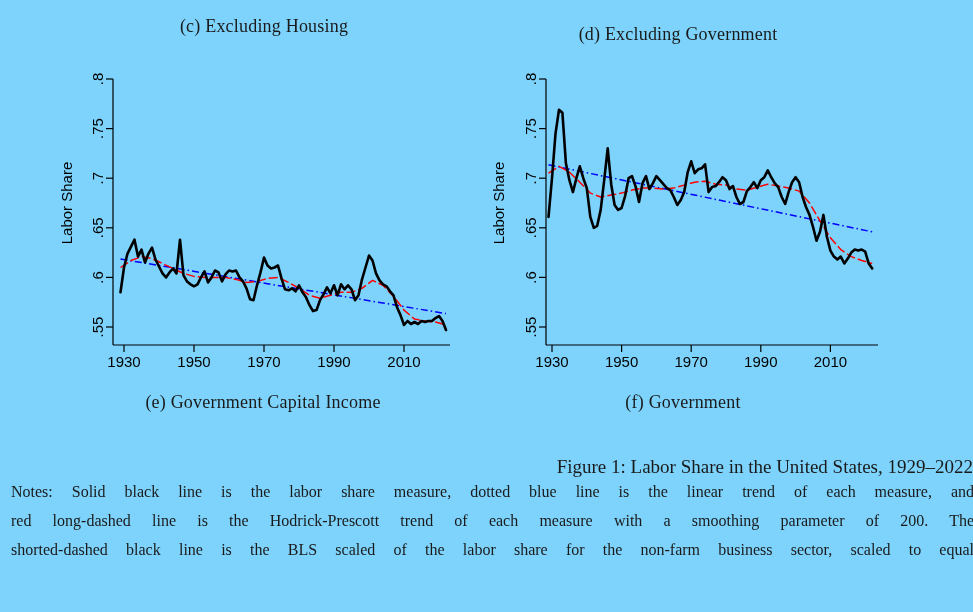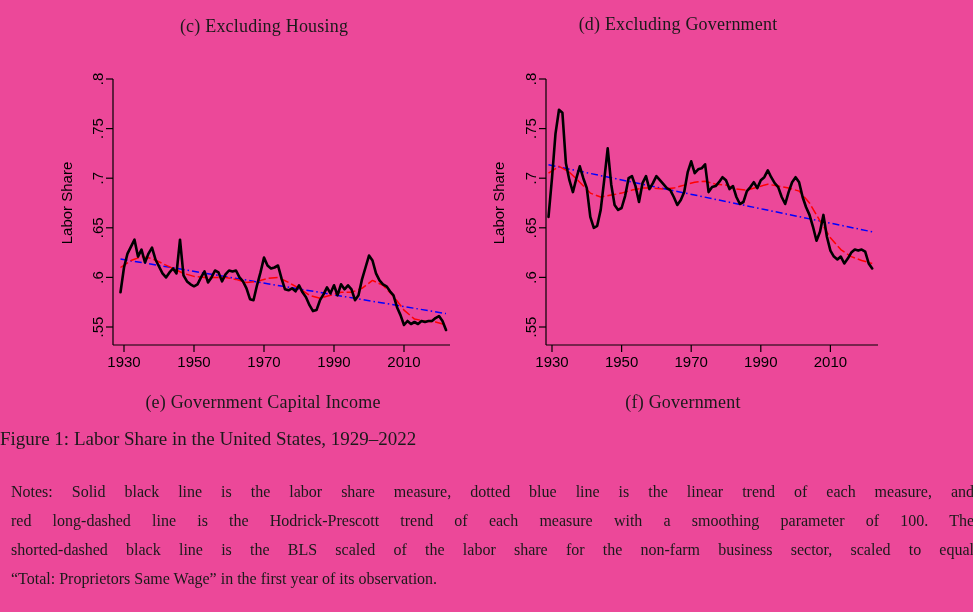--- a/index.html
+++ b/index.html
@@ -1,36 +1,36 @@
 <!DOCTYPE html>
 <html><head>
 <meta charset="utf-8">
 <style>
   html,body{margin:0;padding:0;background:#ffffff;}
-  .page{position:relative;width:973px;height:612px;background:#ec4899;overflow:hidden;
+  .page{position:relative;width:973px;height:612px;background:#7dd3fc;overflow:hidden;
         font-family:"Liberation Serif",serif;color:#1a1a1a;}
   .panel-title{position:absolute;transform:translateX(-50%);font-size:18px;white-space:nowrap;
                color:#1a1a1a;letter-spacing:0.2px;}
   .chart{position:absolute;width:430px;height:320px;}
   #chart-0{left:55px;top:60px;}
   #chart-1{left:487px;top:60px;}
-  .caption{position:absolute;top:428px;left:0;width:973px;text-align:left;font-size:19px;color:#1a1a1a;}
+  .caption{position:absolute;top:456px;left:0;width:973px;text-align:right;font-size:19px;color:#1a1a1a;}
   .notes{position:absolute;top:477px;left:11px;width:963px;font-size:16px;line-height:29px;color:#1a1a1a;}
   .notes .jl{text-align:justify;text-align-last:justify;}
   .notes .ll{text-align:left;}
   svg text{font-family:"Liberation Sans",sans-serif;font-size:15px;fill:#000;}
   svg .ax{stroke:#000;stroke-width:1.2;}
 </style>
 </head>
 <body>
 
 <div class="page">
 
   <div class="panel-title" style="left:264px;top:16px">(c) Excluding Housing</div>
-  <div class="panel-title" style="left:678px;top:14px">(d) Excluding Government</div>
+  <div class="panel-title" style="left:678px;top:24px">(d) Excluding Government</div>
 
   <div class="chart" id="chart-0"><svg viewBox="0 0 430 320" width="430" height="320">
         <line x1="58" y1="19" x2="58" y2="285" class="ax"></line>
         <line x1="58" y1="285" x2="395" y2="285" class="ax"></line>
         <line x1="51" y1="267" x2="58" y2="267" class="ax"></line>
         <text x="43" y="267" dy="0.35em" text-anchor="middle" transform="rotate(-90 43 267)">.55</text>
         <line x1="51" y1="217.40000000000006" x2="58" y2="217.40000000000006" class="ax"></line>
         <text x="43" y="217.40000000000006" dy="0.35em" text-anchor="middle" transform="rotate(-90 43 217.40000000000006)">.6</text>
         <line x1="51" y1="167.8" x2="58" y2="167.8" class="ax"></line>
         <text x="43" y="167.8" dy="0.35em" text-anchor="middle" transform="rotate(-90 43 167.8)">.65</text>
@@ -86,18 +86,17 @@
         <polyline points="61.5,156.9 65.0,118.2 68.5,73.6 72.0,49.8 75.4,52.7 78.9,103.3 82.4,120.2 85.9,132.1 89.4,118.2 92.8,106.3 96.3,118.2 99.8,128.1 103.3,156.9 106.8,167.8 110.2,165.8 113.7,149.9 117.2,120.2 120.7,88.4 124.2,124.2 127.6,145.0 131.1,149.9 134.6,148.0 138.1,136.1 141.6,118.2 145.0,116.2 148.5,126.1 152.0,142.0 155.5,123.2 159.0,116.2 162.4,129.1 165.9,123.2 169.4,116.2 172.9,120.2 176.4,124.2 179.8,128.1 183.3,130.1 186.8,137.0 190.3,145.0 193.8,140.0 197.2,132.1 200.7,112.2 204.2,101.3 207.7,113.2 211.2,109.3 214.6,108.3 218.1,104.3 221.6,132.1 225.1,127.1 228.6,126.1 232.0,122.2 235.5,117.2 239.0,120.2 242.5,129.1 246.0,126.1 249.4,137.0 252.9,144.0 256.4,142.0 259.9,131.1 263.4,127.1 266.8,122.2 270.3,128.1 273.8,120.2 277.3,117.2 280.8,110.3 284.2,117.2 287.7,123.2 291.2,127.1 294.7,137.0 298.2,144.0 301.6,132.1 305.1,122.2 308.6,117.2 312.1,122.2 315.6,137.0 319.0,147.0 322.5,154.9 326.0,166.8 329.5,180.7 333.0,171.8 336.4,154.9 339.9,176.7 343.4,190.6 346.9,196.6 350.4,199.5 353.8,196.6 357.3,203.5 360.8,198.6 364.3,192.6 367.8,189.6 371.2,190.6 374.7,189.6 378.2,191.6 381.7,203.5 385.2,208.5" fill="none" stroke="#000000" stroke-width="2.6" stroke-linejoin="round" stroke-linecap="round"></polyline>
       </svg></div>
 
   <div class="panel-title" style="left:263px;top:392px">(e) Government Capital Income</div>
   <div class="panel-title" style="left:683px;top:392px">(f) Government</div>
 
   <div class="caption">Figure 1: Labor Share in the United States, 1929–2022</div>
 
   <div class="notes">
     <div class="jl">Notes: Solid black line is the labor share measure, dotted blue line is the linear trend of each measure, and</div>
-    <div class="jl">red long-dashed line is the Hodrick-Prescott trend of each measure with a smoothing parameter of 100. The</div>
+    <div class="jl">red long-dashed line is the Hodrick-Prescott trend of each measure with a smoothing parameter of 200. The</div>
     <div class="jl">shorted-dashed black line is the BLS scaled of the labor share for the non-farm business sector, scaled to equal</div>
-    <div class="ll">“Total: Proprietors Same Wage” in the first year of its observation.</div>
   </div>
 
 </div>
 
 </body></html>

